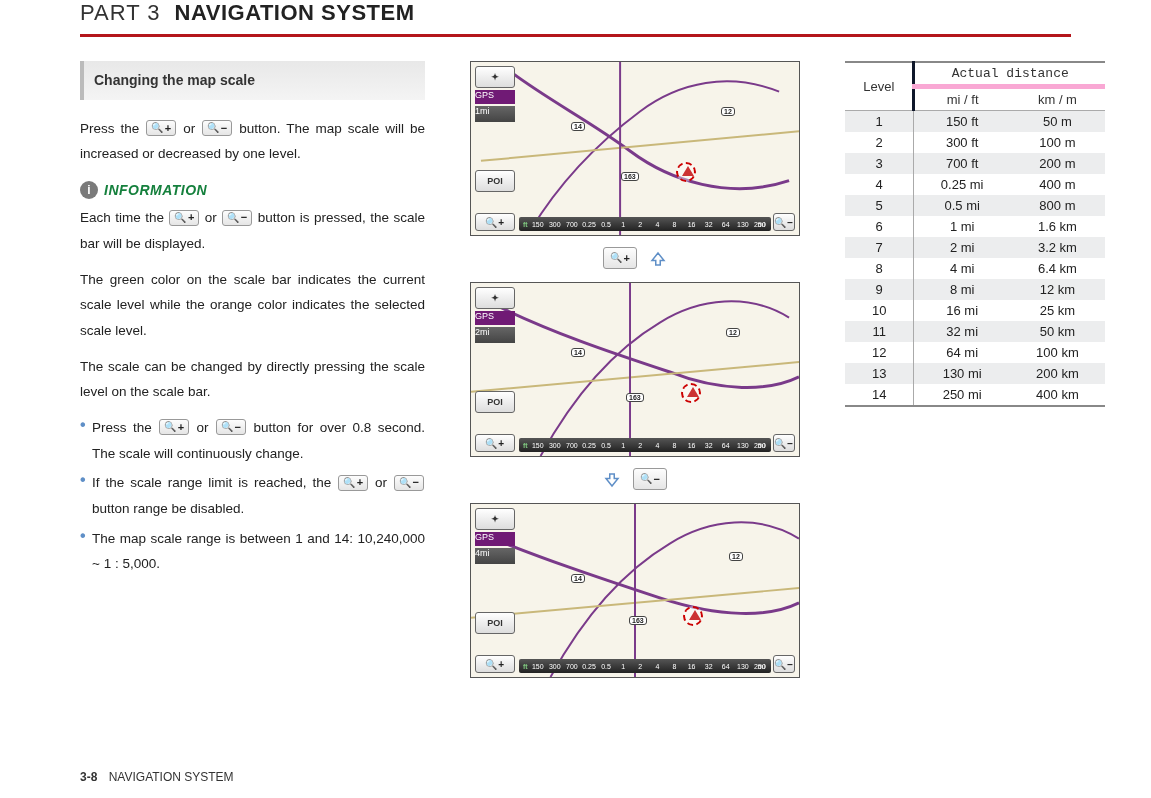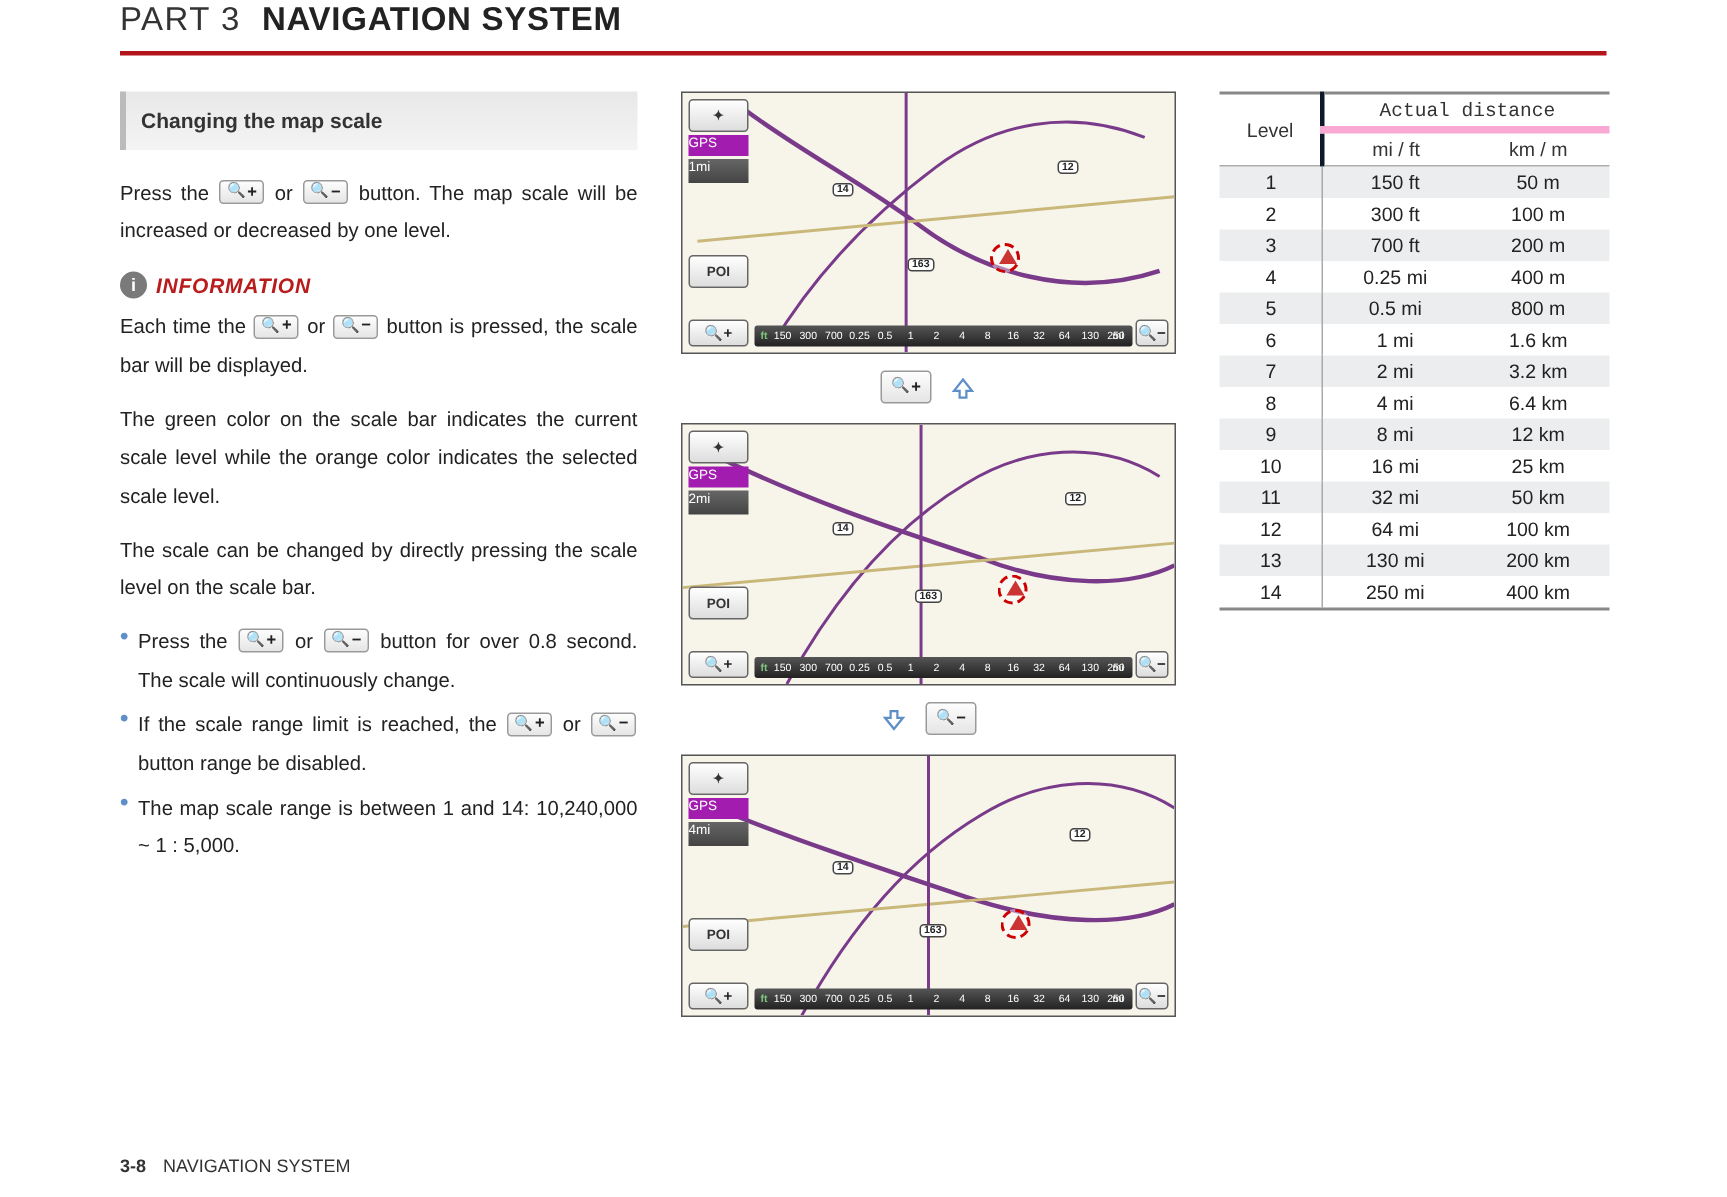--- a/index.html
+++ b/index.html
@@ -33,21 +33,21 @@
     letter-spacing: 0.5px;
   }
   .red-rule {
     height: 3px;
     background: #b4151b;
     margin-top: 8px;
     margin-bottom: 24px;
   }
   .content {
     display: flex;
-    gap: 24px;
+    gap: 40px;
     align-items: flex-start;
   }
   .col-left {
     width: 345px;
     flex: 0 0 345px;
     font-size: 13.5px;
     line-height: 1.9;
     color: #222;
   }
   .section-heading {
@@ -75,21 +75,21 @@
     display: inline-flex;
     align-items: center;
     justify-content: center;
     font-weight: 700;
     font-size: 12px;
     font-style: normal;
   }
   .info-title {
     font-style: italic;
     font-weight: 700;
-    color: #b91c1c;
+    color: #15803d;
     font-size: 14px;
     letter-spacing: 0.5px;
   }
   .bullet-list { list-style: none; margin-top: 2px; }
   .bullet-list li {
     position: relative;
     padding-left: 12px;
     text-align: justify;
     margin-bottom: 4px;
   }
@@ -154,21 +154,21 @@
     background: linear-gradient(to bottom, #fff, #ddd);
     border-radius: 3px;
     height: 22px;
     font-size: 9px;
     display: flex;
     align-items: center;
     justify-content: center;
     font-weight: 700;
     color: #333;
   }
-  .ctrl-gps { background: #a21caf; color:#fff; font-size:9px; height:14px; border:none; border-radius:0; }
+  .ctrl-gps { background: #701a75; color:#fff; font-size:9px; height:14px; border:none; border-radius:0; }
   .ctrl-scale { background: linear-gradient(to bottom,#666,#444); color:#fff; height:16px; font-size:9px;}
   .map-roads {
     position: absolute; inset: 0;
   }
   .map-roads svg { width:100%; height:100%; }
   .map-marker {
     position: absolute;
     width: 20px; height: 20px;
     border: 2px dashed #c00;
     border-radius: 50%;

